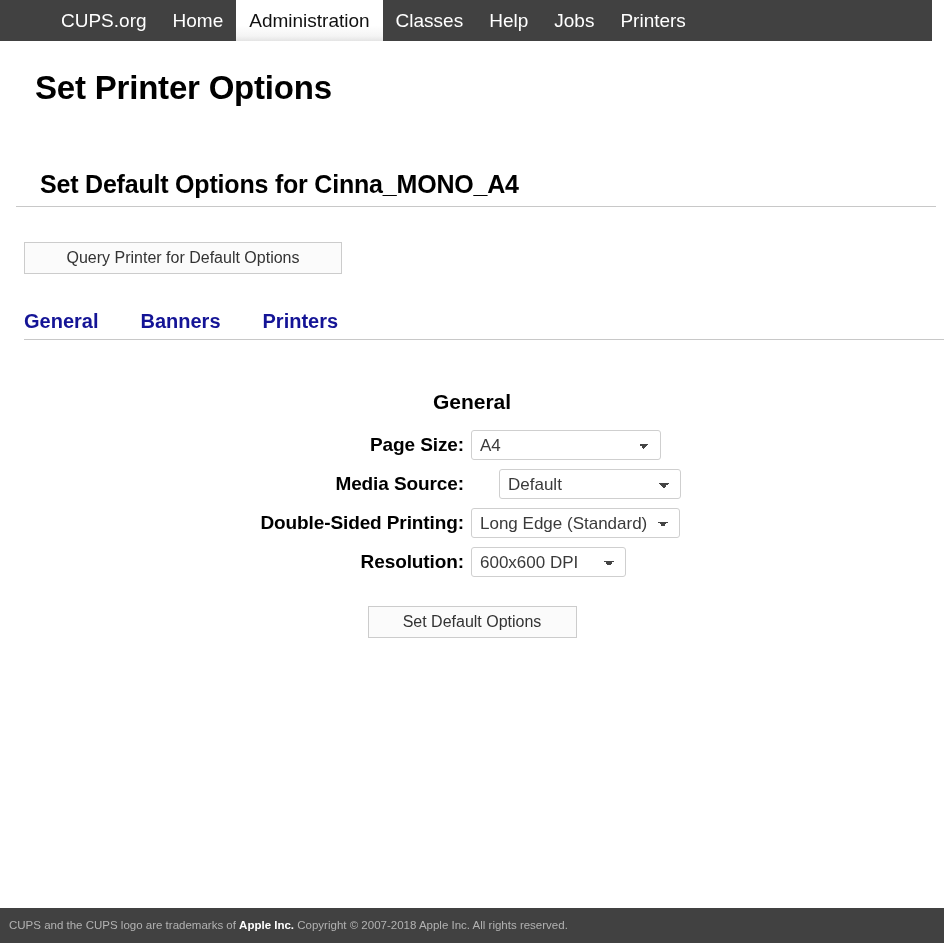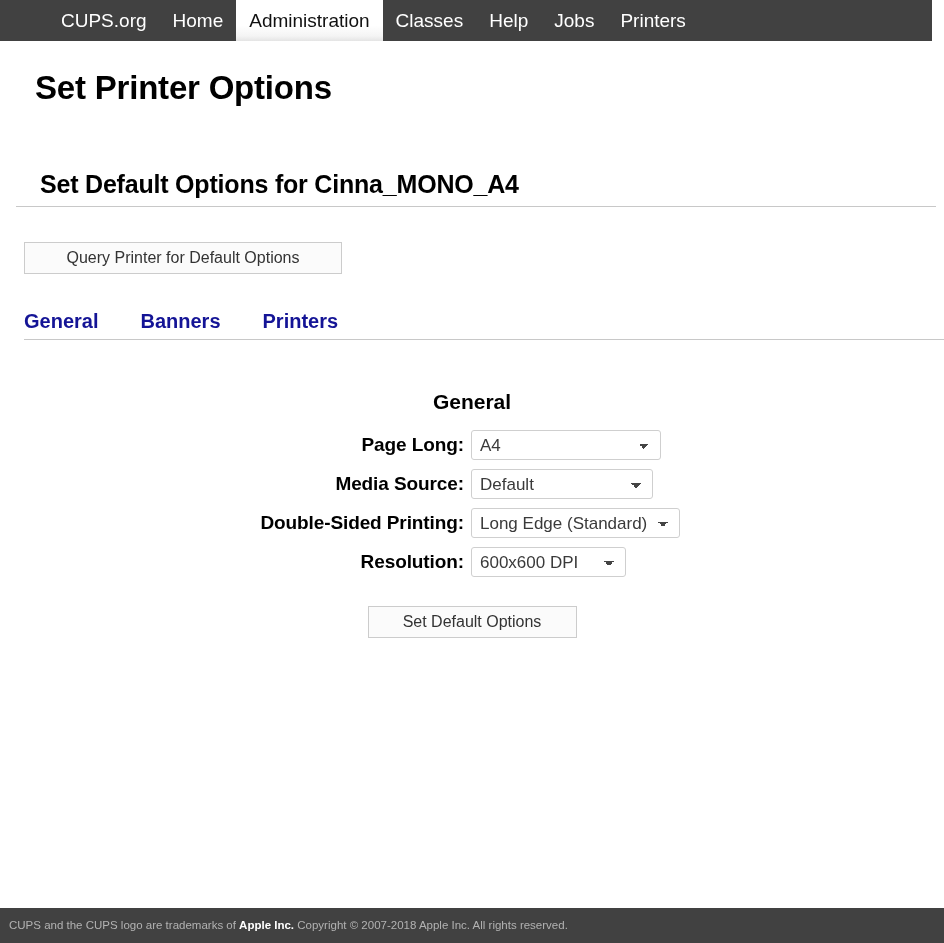--- a/index.html
+++ b/index.html
@@ -221,27 +221,27 @@
   <div class="tabs">
     <a class="tab">General</a>
     <a class="tab">Banners</a>
     <a class="tab">Printers</a>
   </div>
 
   <div class="form-area">
     <div class="form-title">General</div>
 
     <div class="opt-row">
-      <label class="opt-label">Page Long:</label>
+      <label class="opt-label">Page Size:</label>
       <select class="opt-select" style="width: 190px;"><option>A4</option></select>
     </div>
 
     <div class="opt-row">
       <label class="opt-label">Media Source:</label>
-      <select class="opt-select" style="width: 182px;"><option>Default</option></select>
+      <select class="opt-select" style="width: 182px; margin-left: 28px;"><option>Default</option></select>
     </div>
 
     <div class="opt-row">
       <label class="opt-label">Double-Sided Printing:</label>
       <select class="opt-select" style="width: 209px;"><option>Long Edge (Standard)</option></select>
     </div>
 
     <div class="opt-row">
       <label class="opt-label">Resolution:</label>
       <select class="opt-select" style="width: 155px;"><option>600x600 DPI</option></select>

